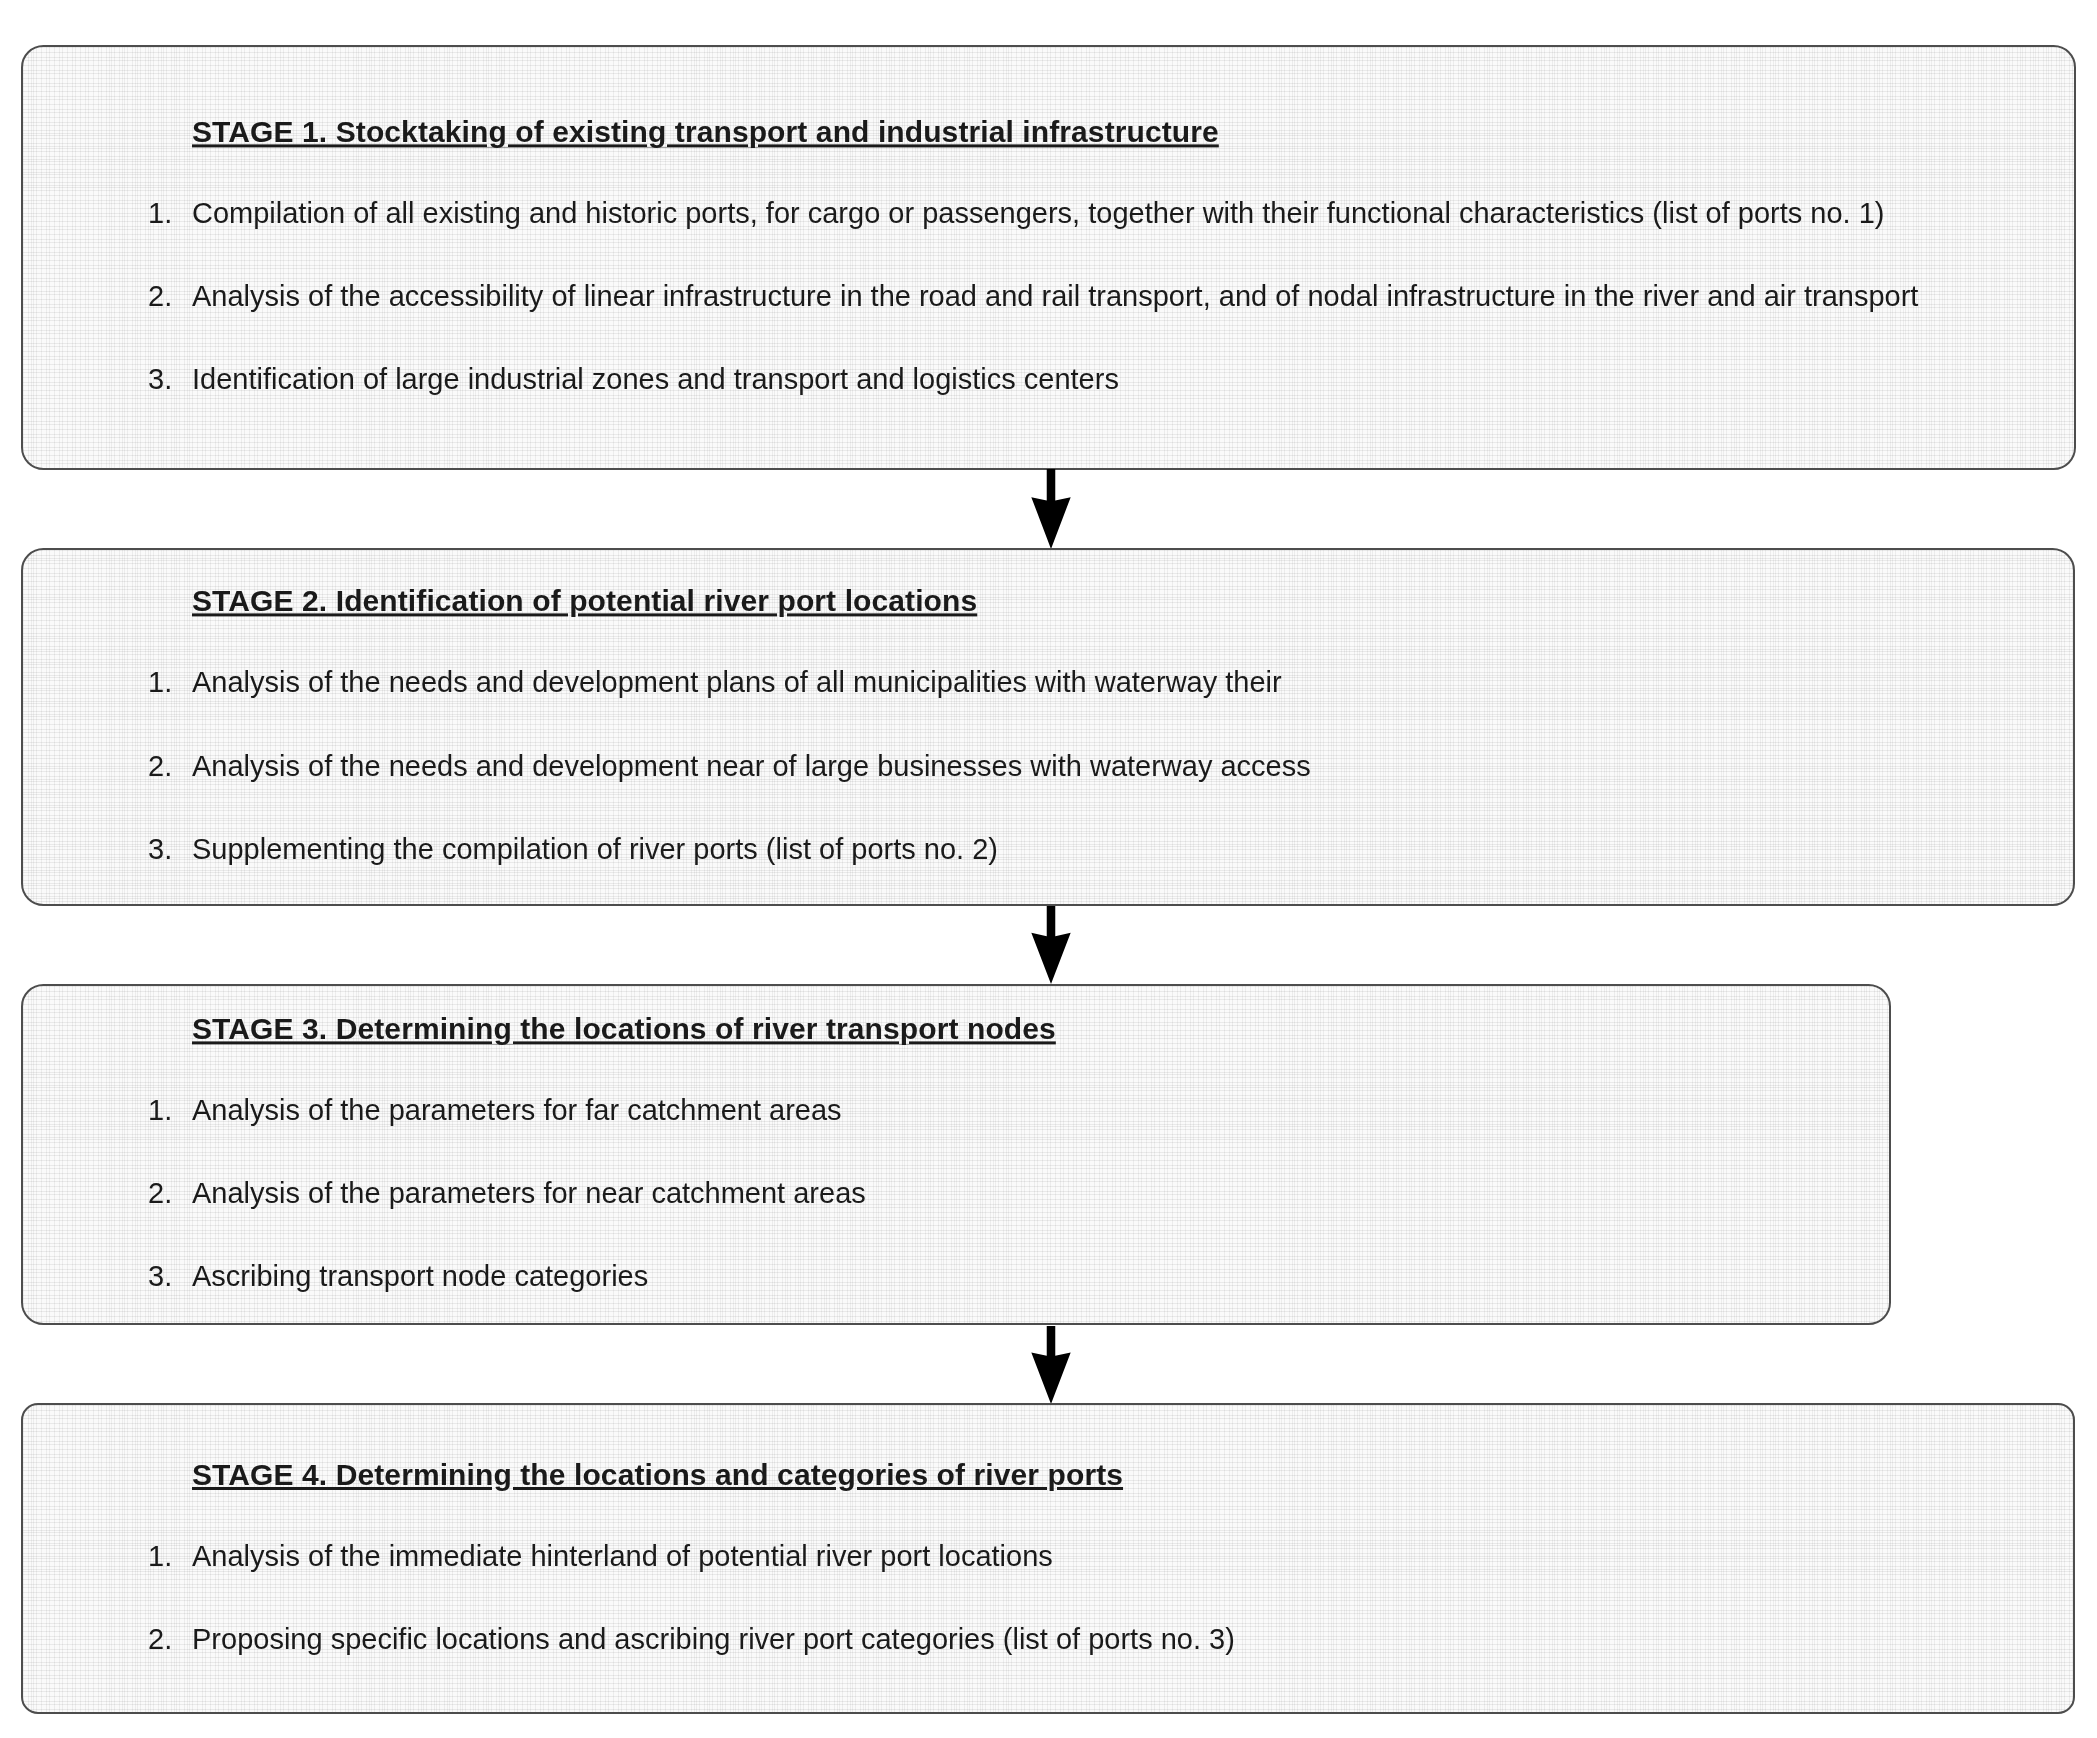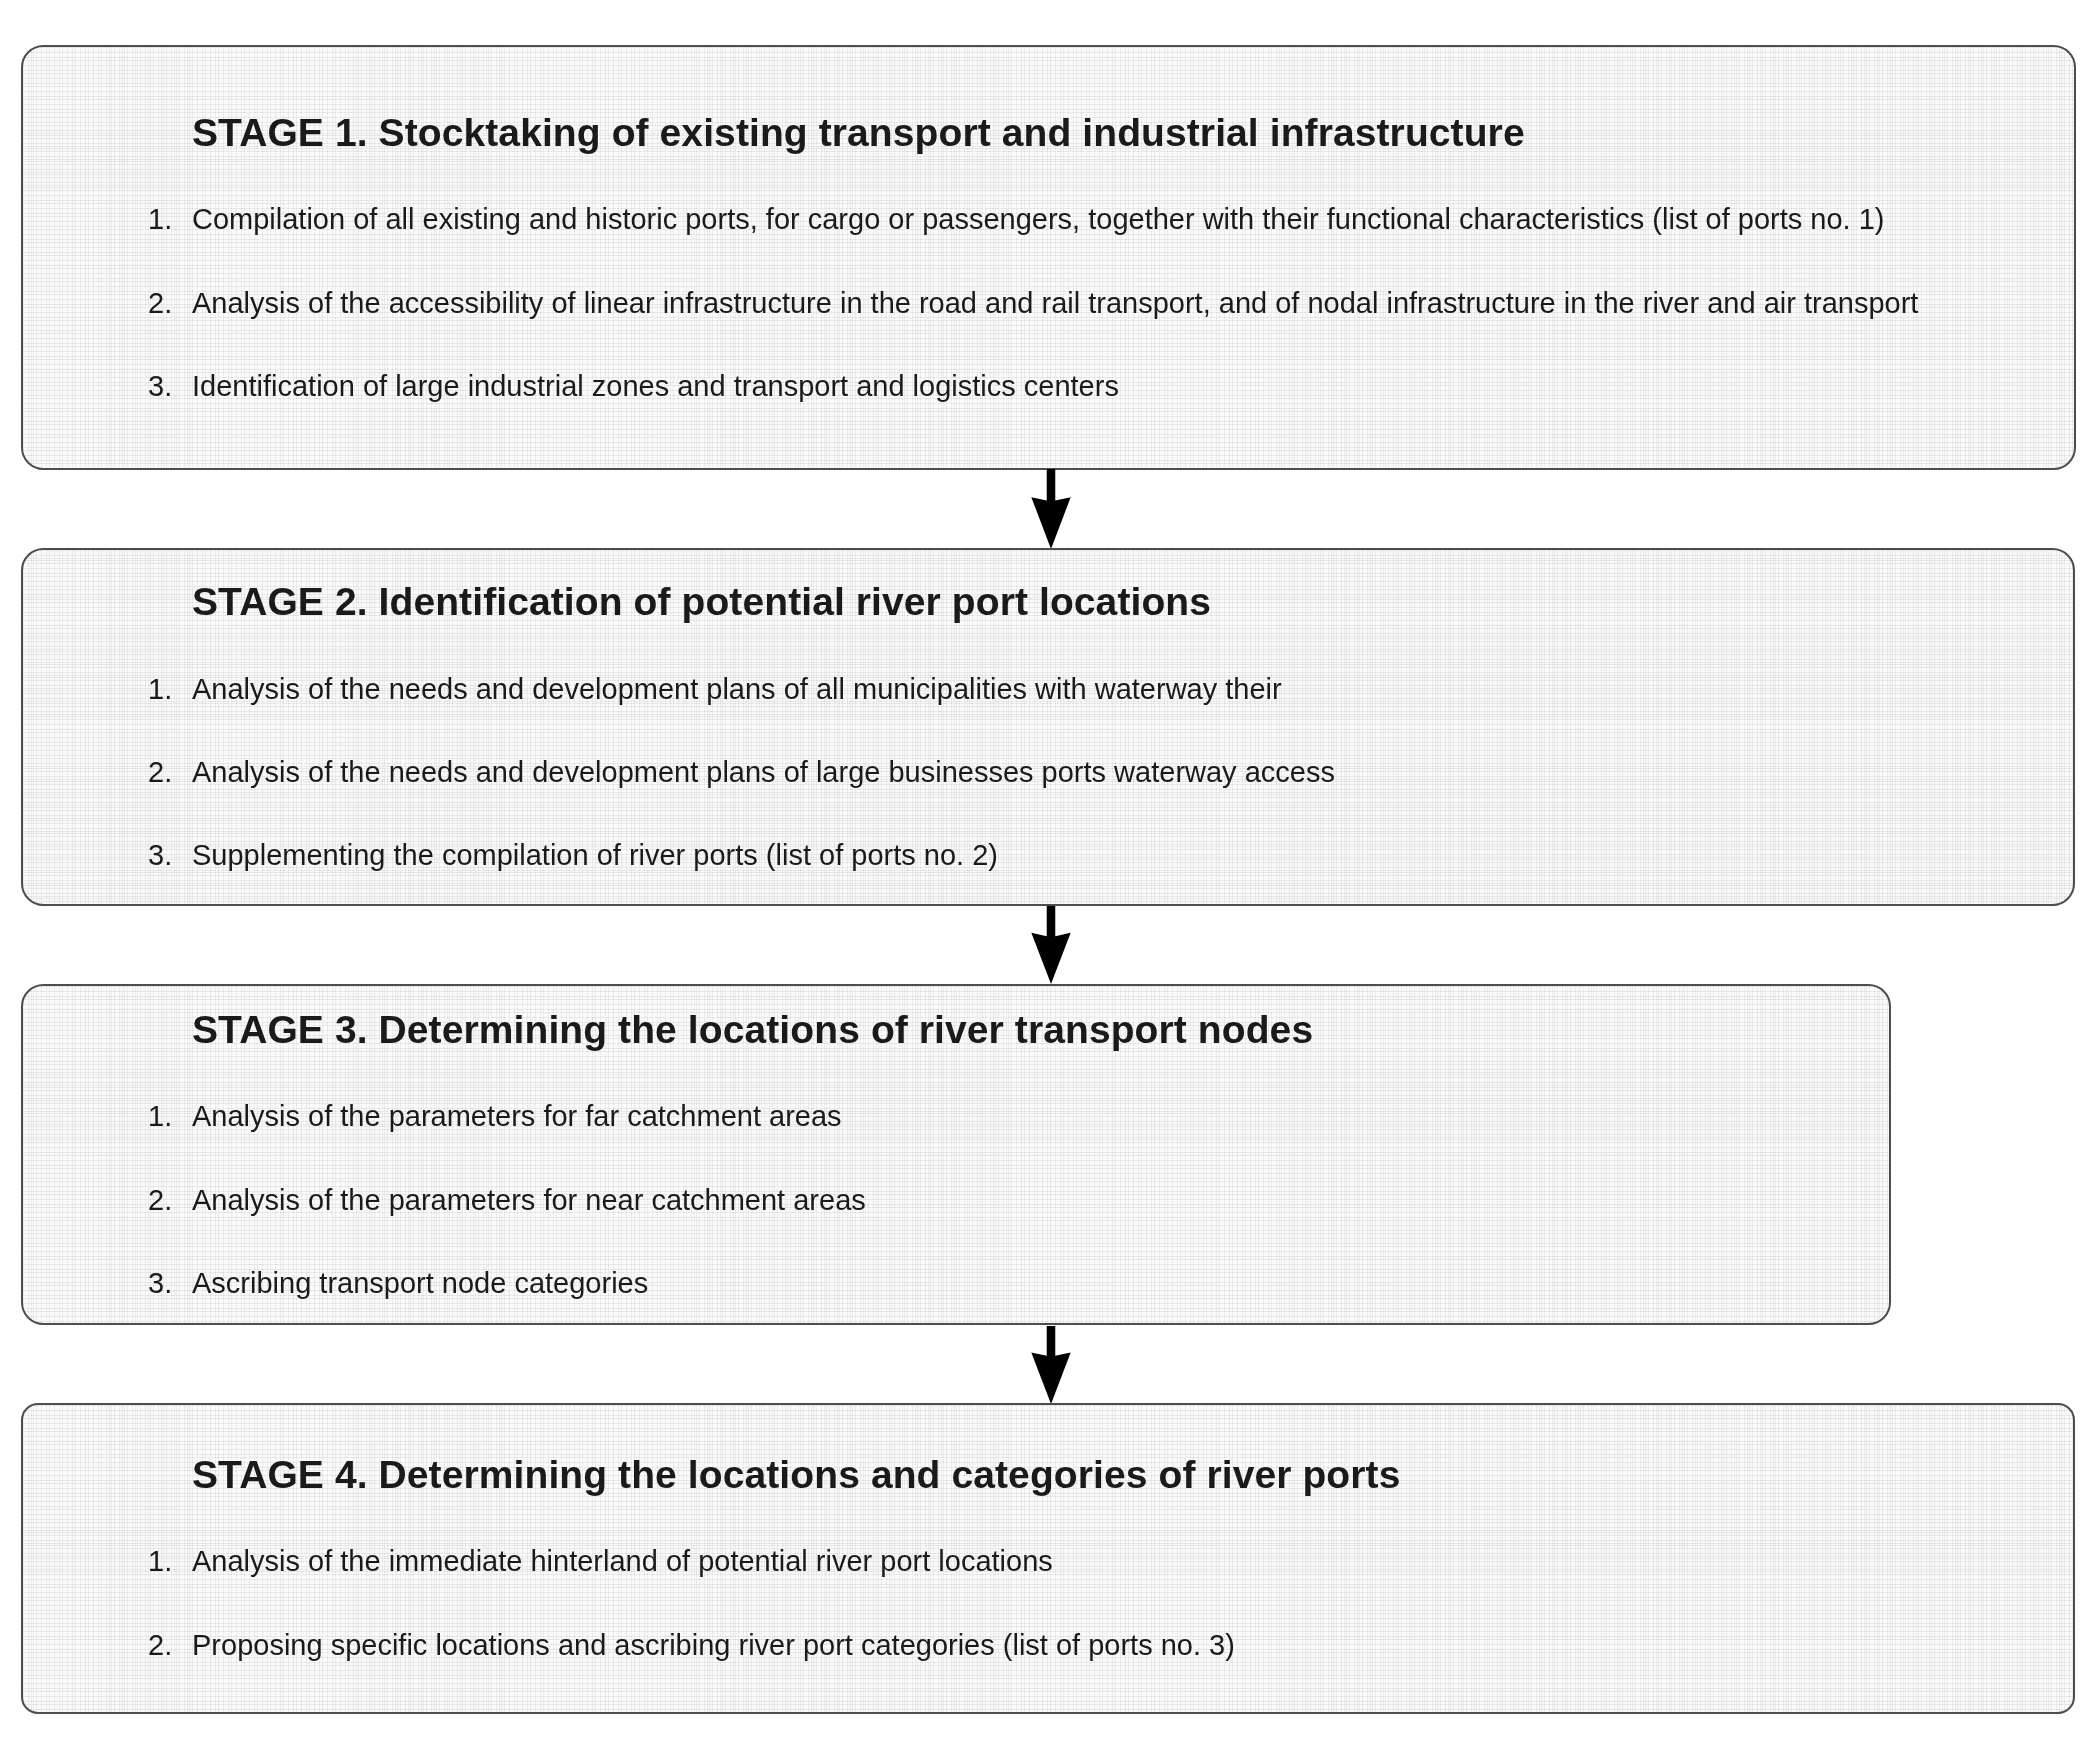--- a/index.html
+++ b/index.html
@@ -47,26 +47,27 @@
 
   .stage-inner {
     position: absolute;
     left: 169px;
     right: 40px;
     top: 50%;
     transform: translateY(-50%);
   }
 
   .stage-title {
-    font-size: 39px;
+    font-size: 30px;
     font-weight: bold;
     color: #1a1a1a;
     line-height: 1.28;
     letter-spacing: 0.1px;
     white-space: nowrap;
+    text-decoration: underline;
   }
 
   .stage-list {
     list-style: none;
     margin: 0;
     padding: 0;
     margin-top: 30px;
   }
 
   .stage-list li {
@@ -139,21 +140,21 @@
   <div class="stage-box" style="left:21px; top:548px; width:2054px; height:358px;padding-left:16px;">
     <div class="stage-inner">
       <div class="stage-title">STAGE 2. Identification of potential river port locations</div>
       <ul class="stage-list">
         <li>
           <span class="li-num">1.</span>
           <span class="li-text">Analysis of the needs and development plans of all municipalities with waterway their</span>
         </li>
         <li>
           <span class="li-num">2.</span>
-          <span class="li-text">Analysis of the needs and development plans of large businesses ports waterway access</span>
+          <span class="li-text">Analysis of the needs and development near of large businesses with waterway access</span>
         </li>
         <li>
           <span class="li-num">3.</span>
           <span class="li-text">Supplementing the compilation of river ports (list of ports no. 2)</span>
         </li>
       </ul>
     </div>
   </div>
 
   <div class="arrow-connector" style="left:1030px; top:906px; width:42px; height:78px;">

